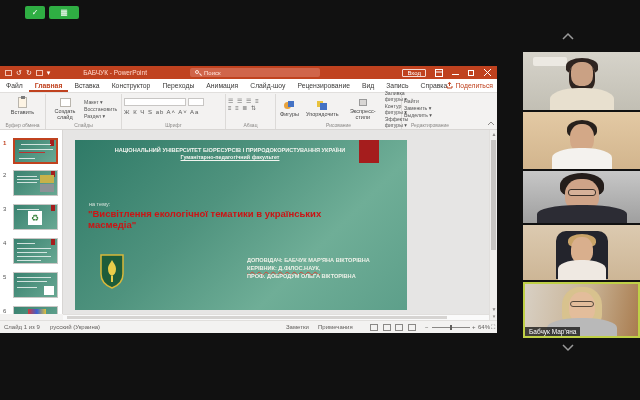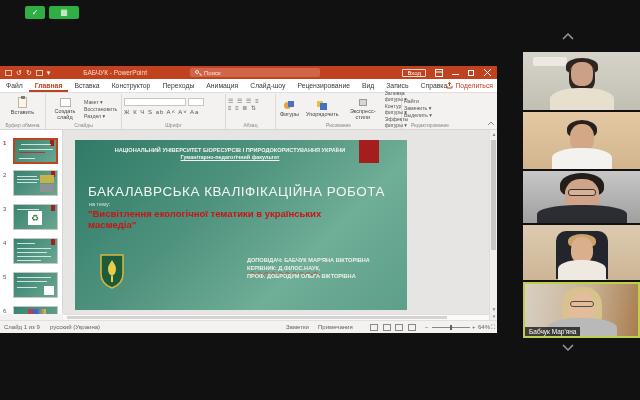--- a/index.html
+++ b/index.html
@@ -370,21 +370,20 @@
 
     </div>
 
     <div class="canvasarea">
       <div class="slide">
         <div class="sl-head">
           <div>НАЦІОНАЛЬНИЙ УНІВЕРСИТЕТ БІОРЕСУРСІВ І ПРИРОДОКОРИСТУВАННЯ УКРАЇНИ</div>
           <div class="fac">Гуманітарно-педагогічний факультет</div>
         </div>
         <div class="sl-redrect"></div>
-        <div class="sl-title">БАКАЛАВРСЬКА КВАЛІФІКАЦІЙНА РОБОТА</div>
         <div class="sl-natemu">на тему:</div>
         <div class="sl-topic">"Висвітлення екологічної тематики в українських масмедіа"</div>
         <div class="sl-credits">
           <div>ДОПОВІДАЧ: БАБЧУК МАР'ЯНА ВІКТОРІВНА</div>
           <div class="wavy">КЕРІВНИК: Д.ФІЛОС.НАУК,</div>
           <div>ПРОФ. ДОБРОДУМ ОЛЬГА ВІКТОРІВНА</div>
         </div>
         <span class="emblem">
           <svg width="30" height="38" viewBox="0 0 30 38">
             <path d="M4 3 H26 V22 C26 30 20 34 15 36 C10 34 4 30 4 22 Z" fill="#1d5c3a" stroke="#d8b83a" stroke-width="1.5"></path>

